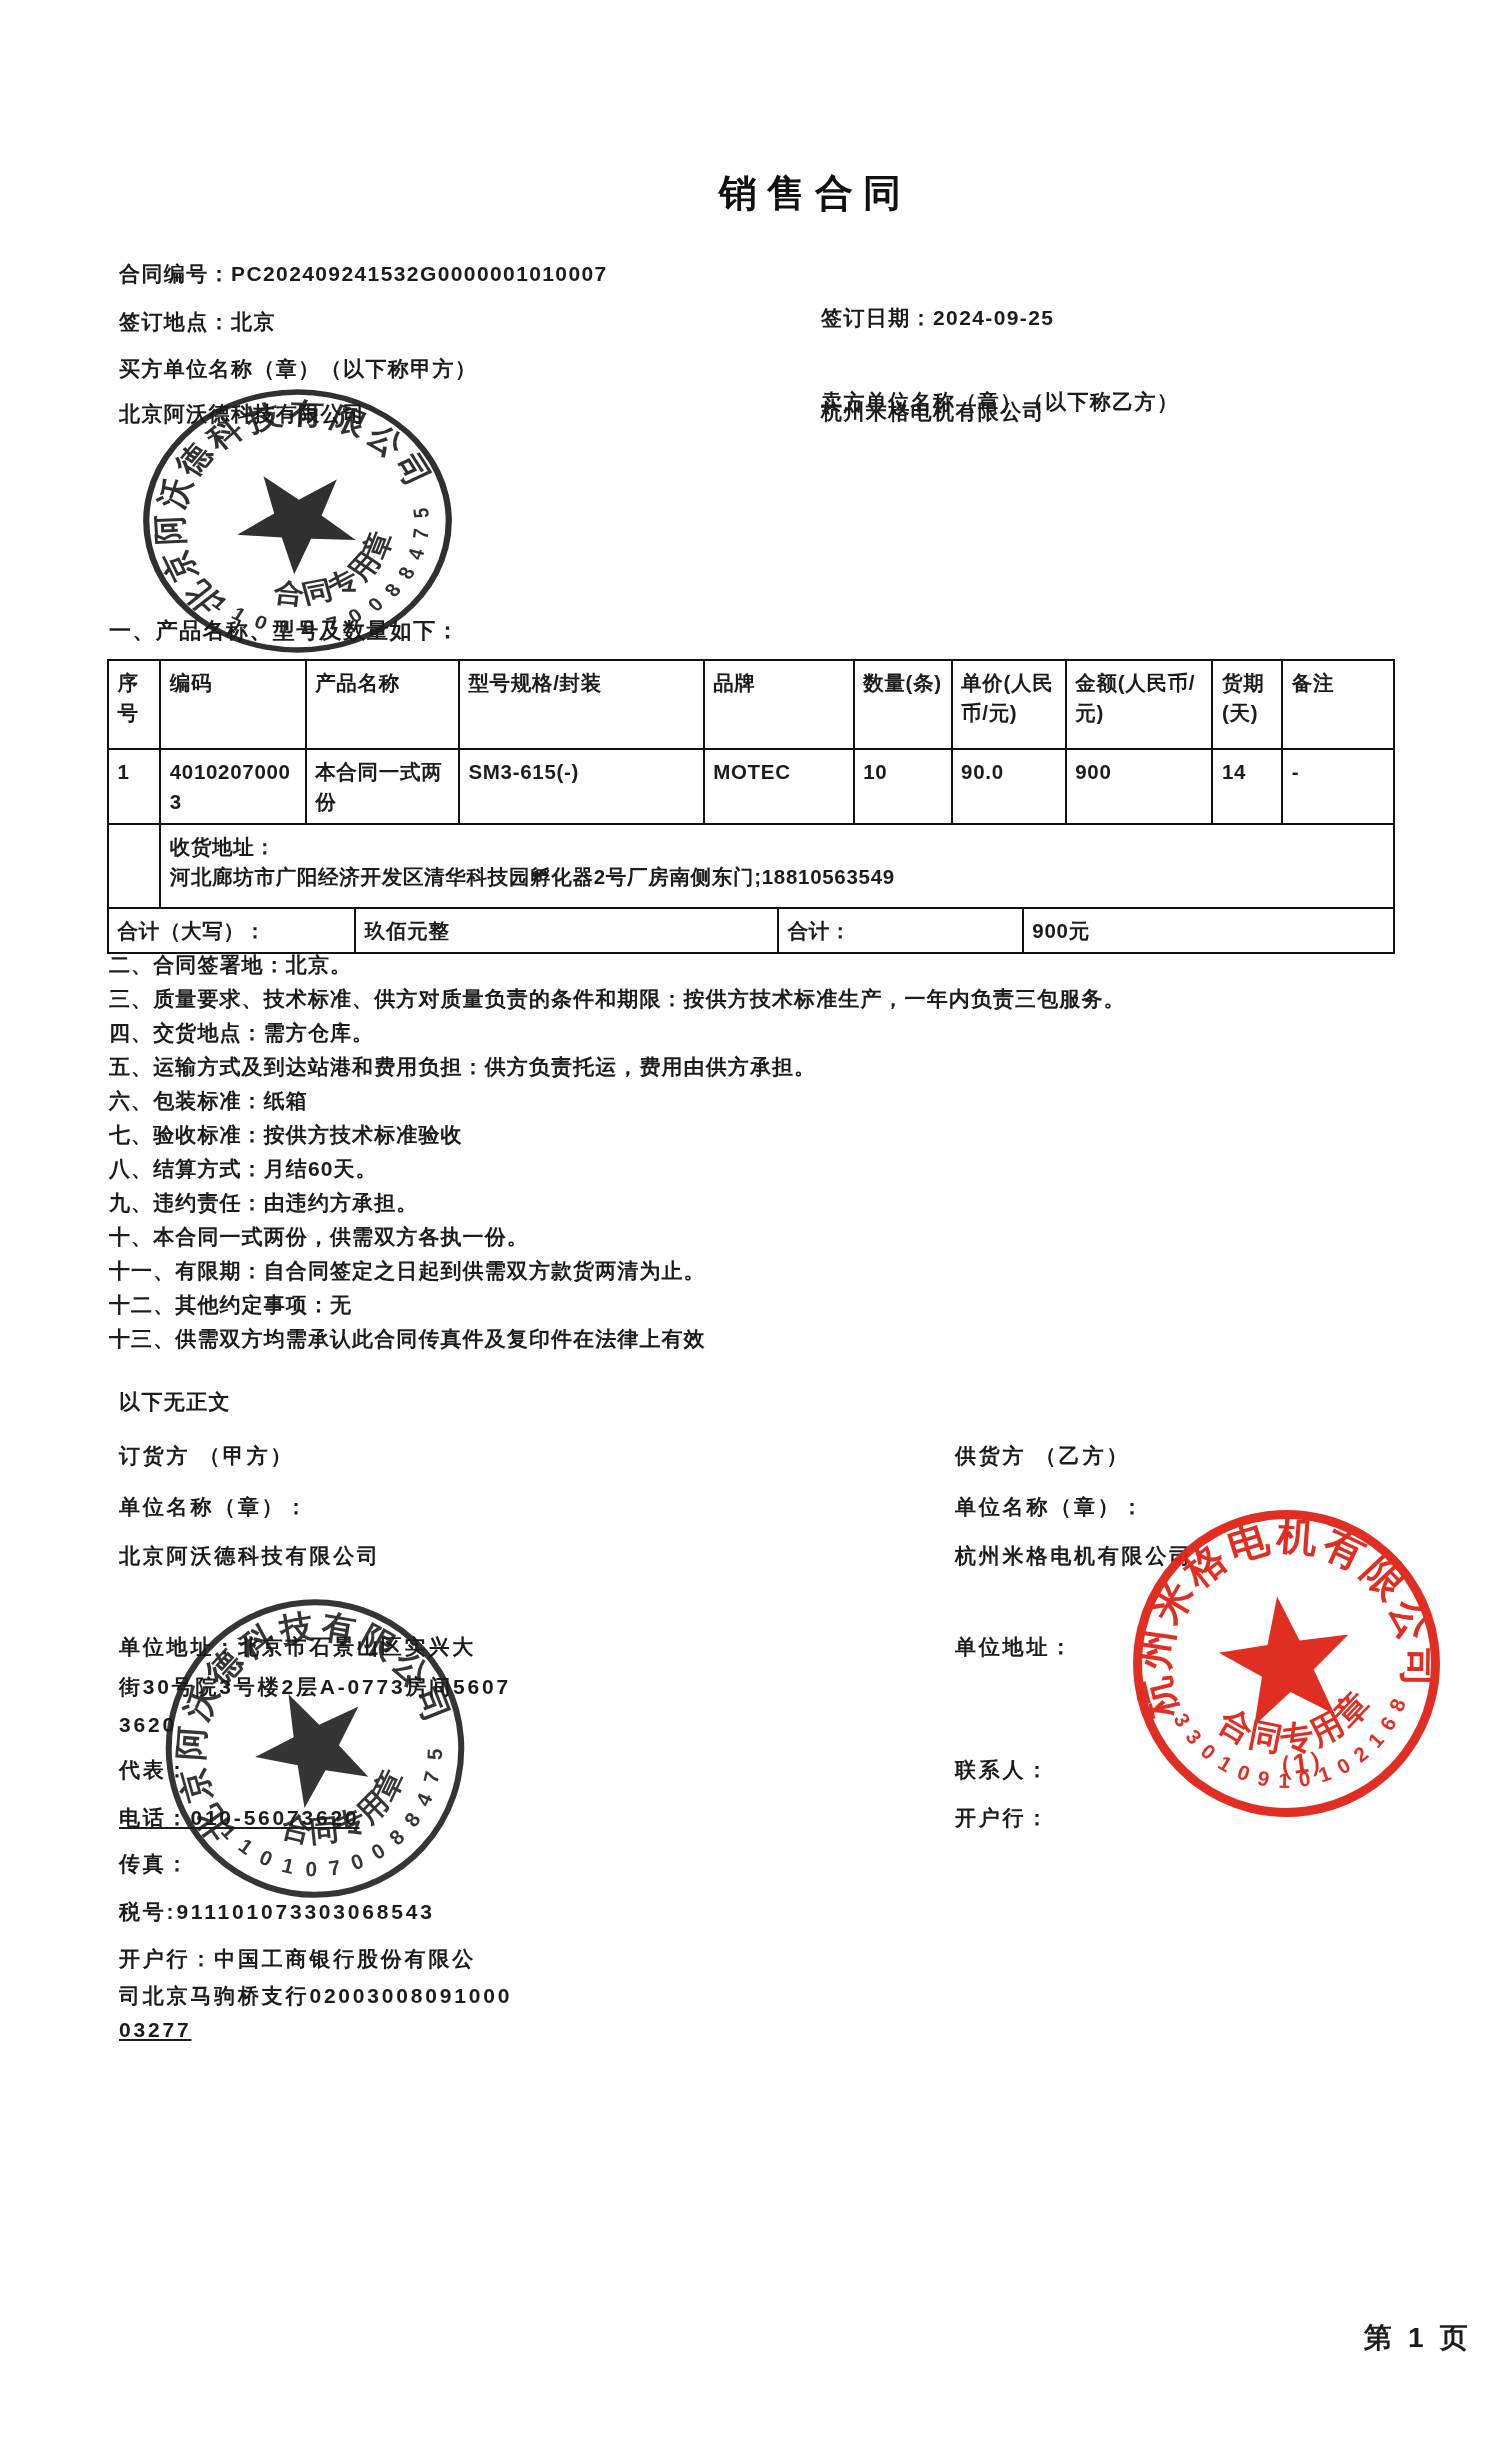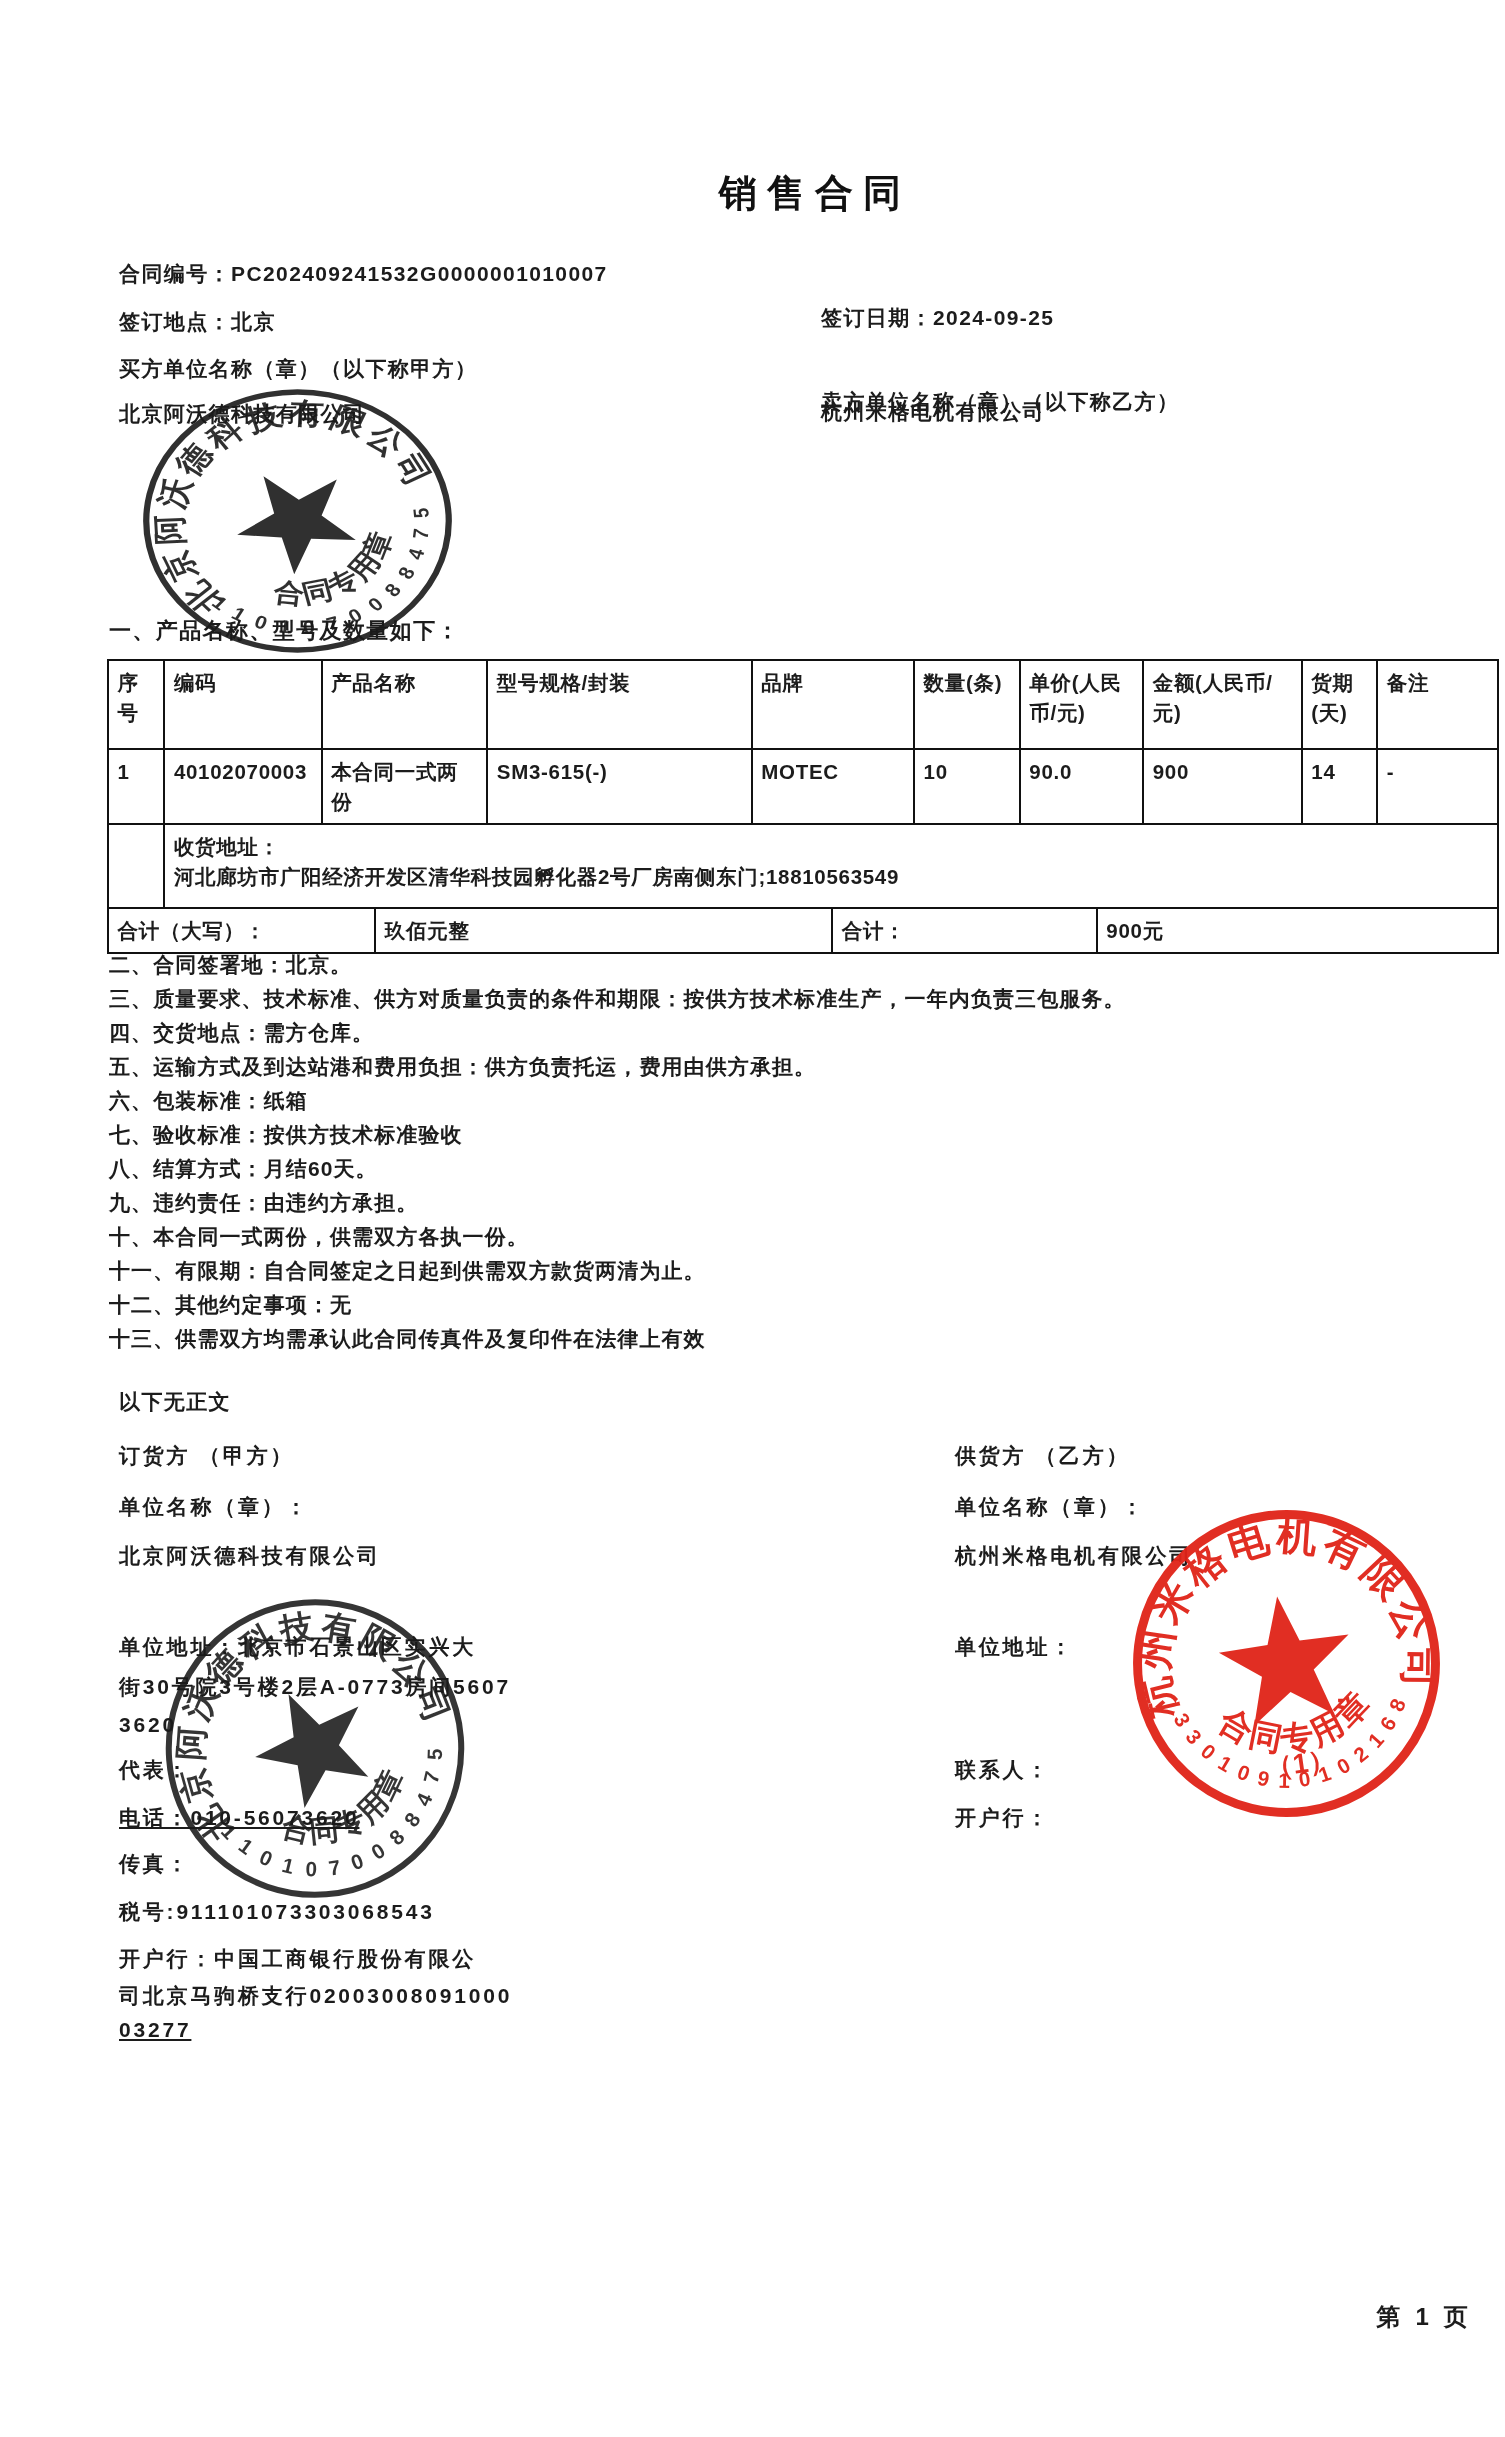--- a/index.html
+++ b/index.html
@@ -10,24 +10,24 @@
     padding-left:18px;
   }
   .abs { position:absolute; white-space:nowrap; }
   .t30 { font-size:21px; letter-spacing:1.4px; }
   .t31 { font-size:22px; letter-spacing:1.4px; }
   .b   { font-weight:700; }
   .title {
     font-size:38px; font-weight:700; letter-spacing:10px; color:#111;
   }
   .spaced { letter-spacing:2.8px; }
-  .footer { font-size:24px; letter-spacing:4.2px; }
+  .footer { font-size:28px; letter-spacing:4.2px;margin-top:18px; }
 
   
-  .tblwrap { position:absolute; left:107px; top:659px; width:1392px; }
+  .tblwrap { position:absolute; left:107px; top:659px; width:1288px; }
   .tblwrap table { border-collapse:collapse; width:100%; table-layout:fixed; }
   .tblwrap th, .tblwrap td {
     border:2.8px solid #111; font-size:20.5px; font-weight:600; text-align:left;
     vertical-align:top; padding:7px 8.5px; word-break:break-all; line-height:1.45;
     letter-spacing:0.7px;
   }
   .tblwrap th { font-weight:700; height:73px; }
   tr.data td { height:34px; }
   tr.addr td { height:68px; }
   .tot { margin-top:-2.8px; }

